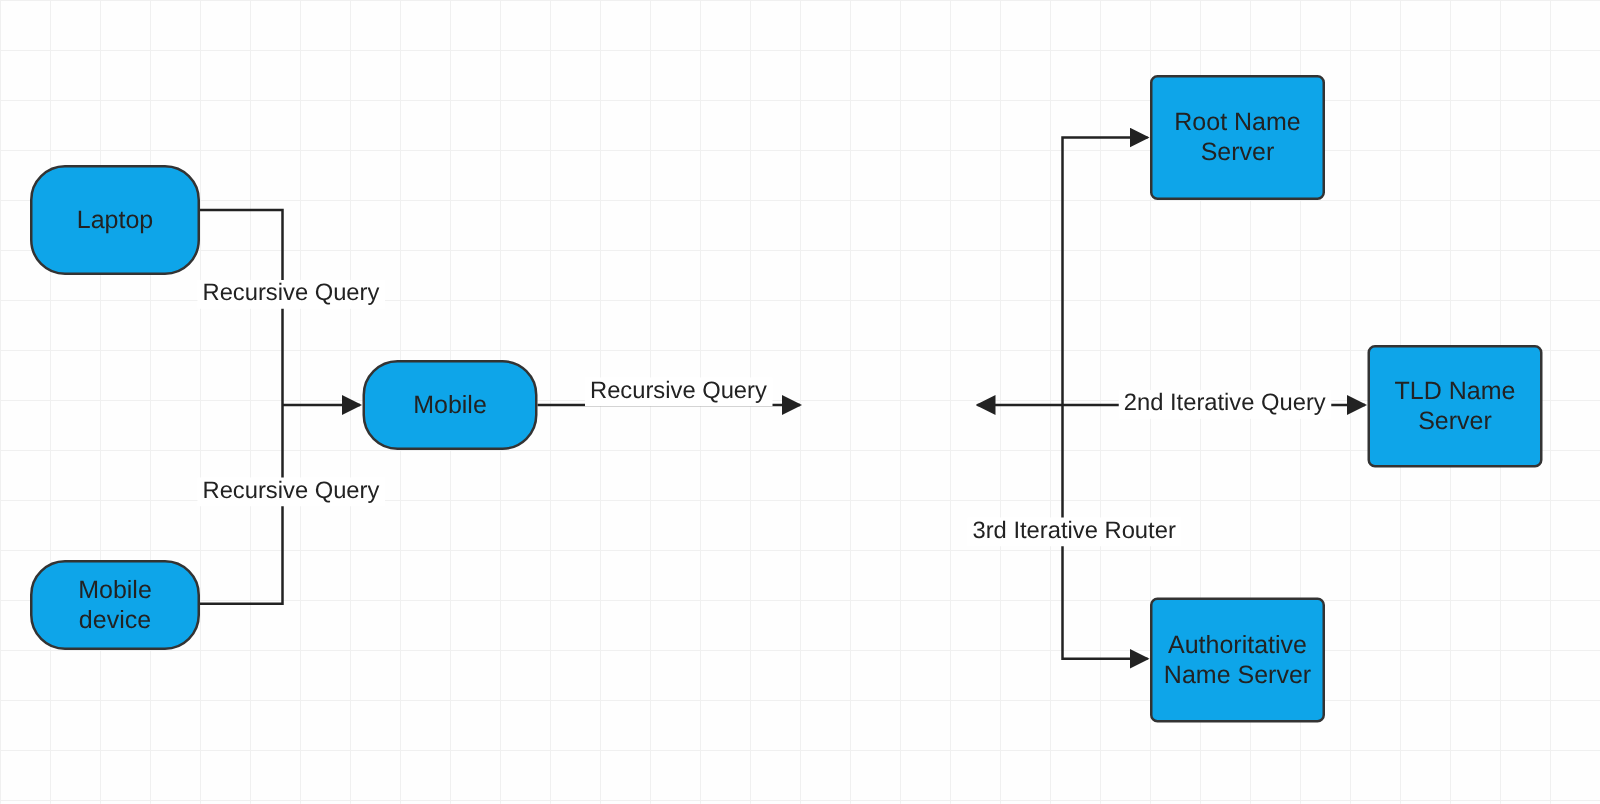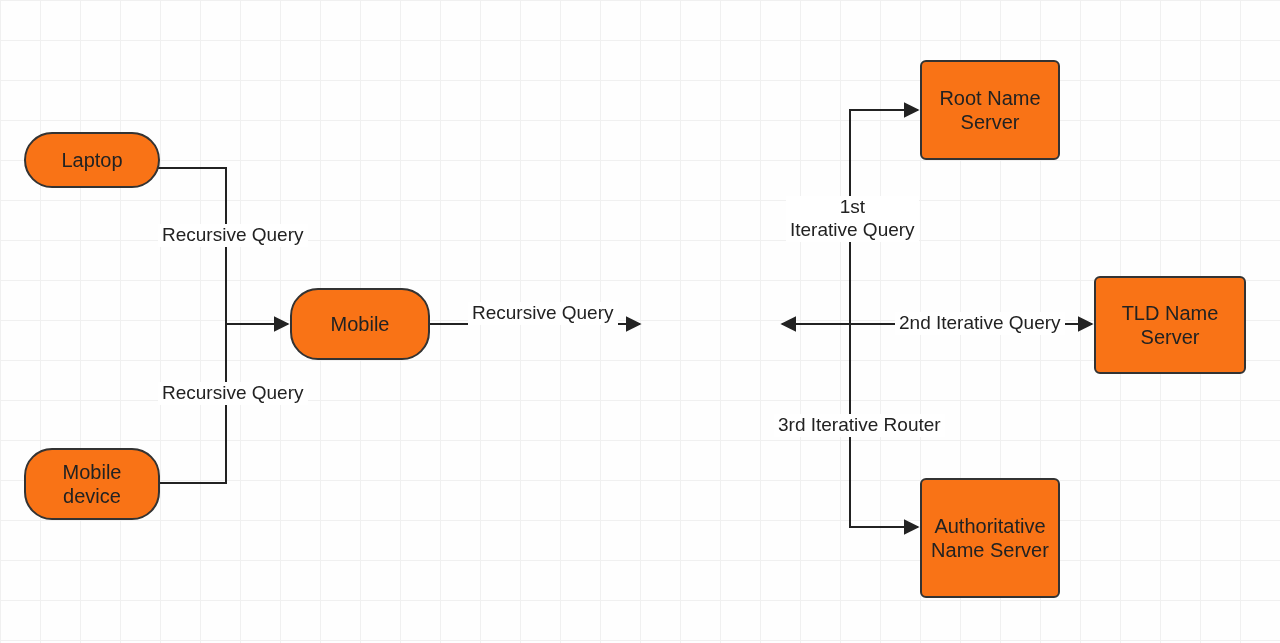--- a/index.html
+++ b/index.html
@@ -18,21 +18,21 @@
       linear-gradient(to right, #f0f0f0 1px, transparent 1px),
       linear-gradient(to bottom, #f0f0f0 1px, transparent 1px);
     background-size: 40px 40px;
   }
   .canvas {
     position: absolute;
     inset: 0;
   }
   .node {
     position: absolute;
-    background: #f97316;
+    background: #0ea5e9;
     border: 2px solid #333;
     display: flex;
     align-items: center;
     justify-content: center;
     text-align: center;
     font-size: 20px;
     color: #222;
     box-sizing: border-box;
     padding: 4px 8px;
     line-height: 1.2;
@@ -82,51 +82,49 @@
 
     <path d="M 430 324 L 640 324" stroke="#222" stroke-width="2" fill="none" marker-end="url(#arrow)"></path>
 
     <path d="M 782 324 L 1092 324" stroke="#222" stroke-width="2" fill="none" marker-start="url(#arrow)" marker-end="url(#arrow)"></path>
 
     <path d="M 850 324 L 850 110 L 918 110" stroke="#222" stroke-width="2" fill="none" marker-end="url(#arrow)"></path>
 
     <path d="M 850 324 L 850 527 L 918 527" stroke="#222" stroke-width="2" fill="none" marker-end="url(#arrow)"></path>
   </svg>
 
-  <div class="node rounded" style="left:24px; top:132px; width:136px; height:56px;">
+  <div class="node rounded" style="left:24px; top:132px; width:136px; height:88px;">
     <span>Laptop</span>
   </div>
 
   <div class="node rounded" style="left:24px; top:448px; width:136px; height:72px;justify-content:center;">
     <span>Mobile device</span>
   </div>
 
   <div class="node rounded" style="left:290px; top:288px; width:140px; height:72px;">
     <span>Mobile</span>
   </div>
 
 
   <div class="node rect" style="left:920px; top:60px; width:140px; height:100px;">
     <span>Root Name Server</span>
   </div>
 
-  <div class="node rect" style="left:1094px; top:276px; width:152px; height:98px;">
+  <div class="node rect" style="left:1094px; top:276px; width:140px; height:98px;">
     <span>TLD Name Server</span>
   </div>
 
-  <div class="node rect" style="left:920px; top:478px; width:140px; height:120px;">
+  <div class="node rect" style="left:920px; top:478px; width:140px; height:100px;">
     <span>Authoritative Name Server</span>
   </div>
 
   <div class="edge-label" style="left:158px; top:224px;">Recursive Query</div>
 
   <div class="edge-label" style="left:158px; top:382px;">Recursive Query</div>
 
   <div class="edge-label" style="left:468px; top:302px;">Recursive Query</div>
 
-  <div class="edge-label" style="left:786px; top:196px; text-align:center; white-space:pre;">1st
-Iterative Query</div>
 
   <div class="edge-label" style="left:895px; top:312px;">2nd Iterative Query</div>
 
   <div class="edge-label" style="left:774px; top:414px;">3rd Iterative Router</div>
 
 </div>
 
 </body></html>

